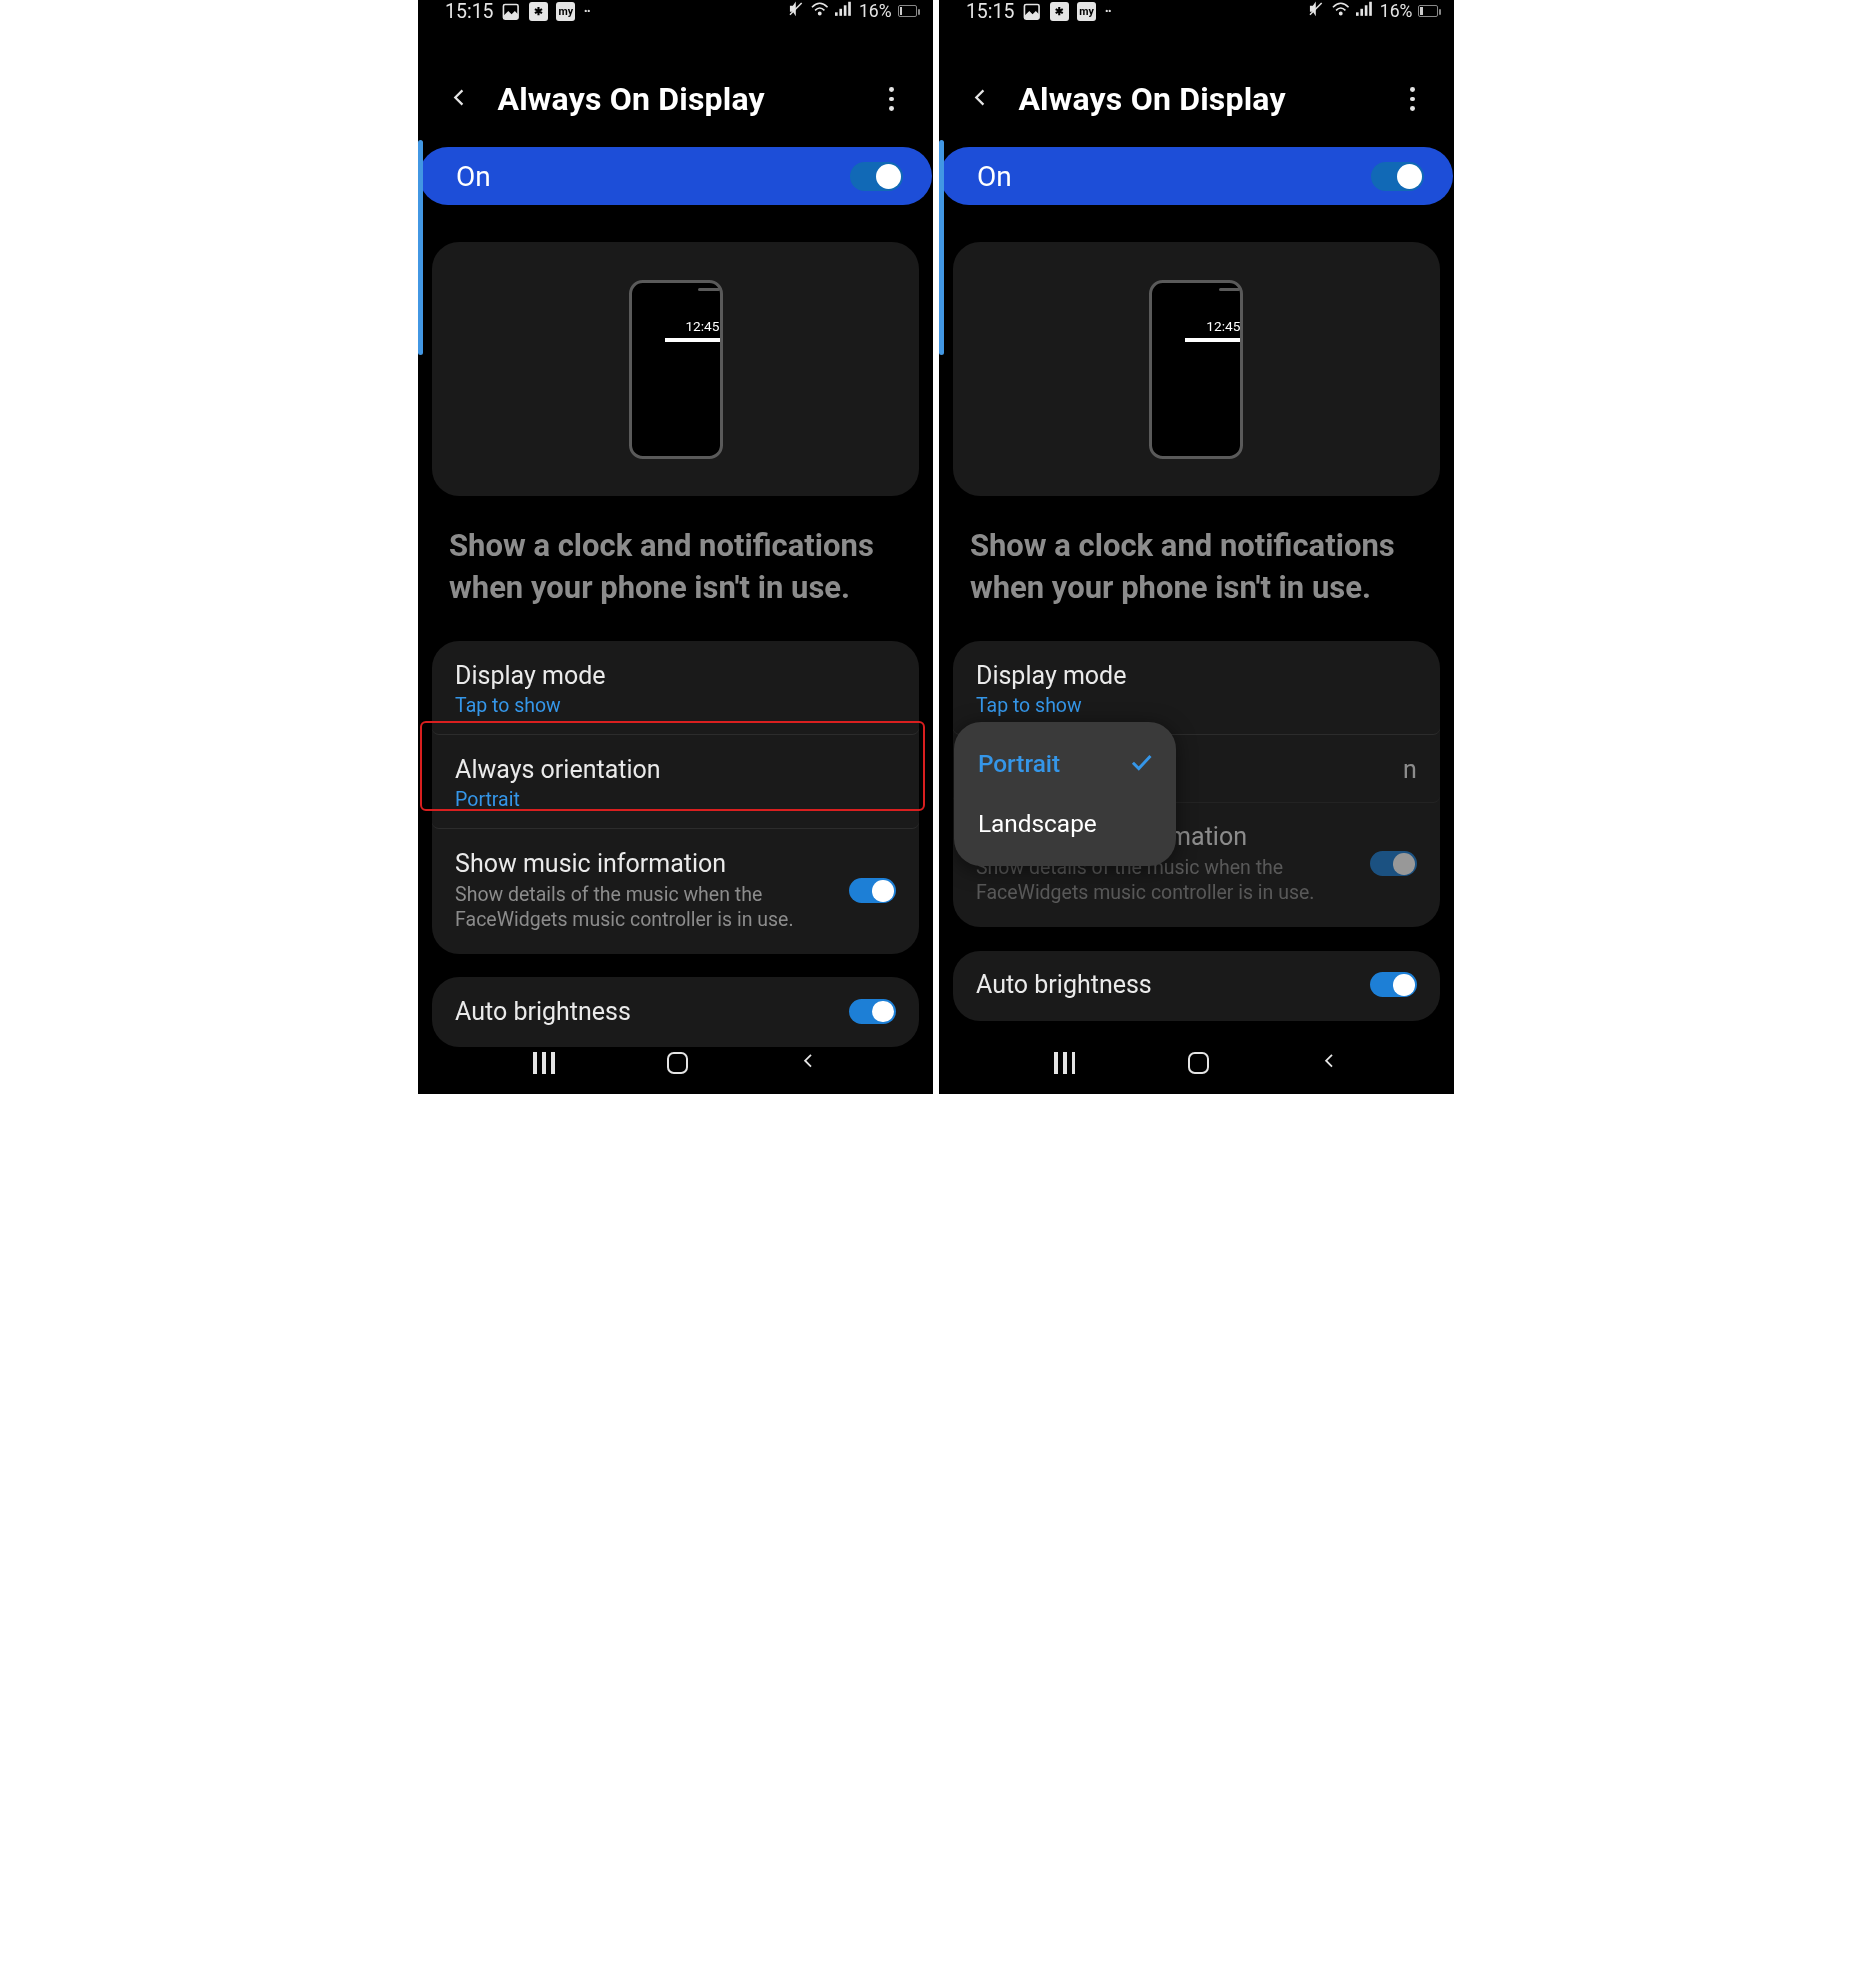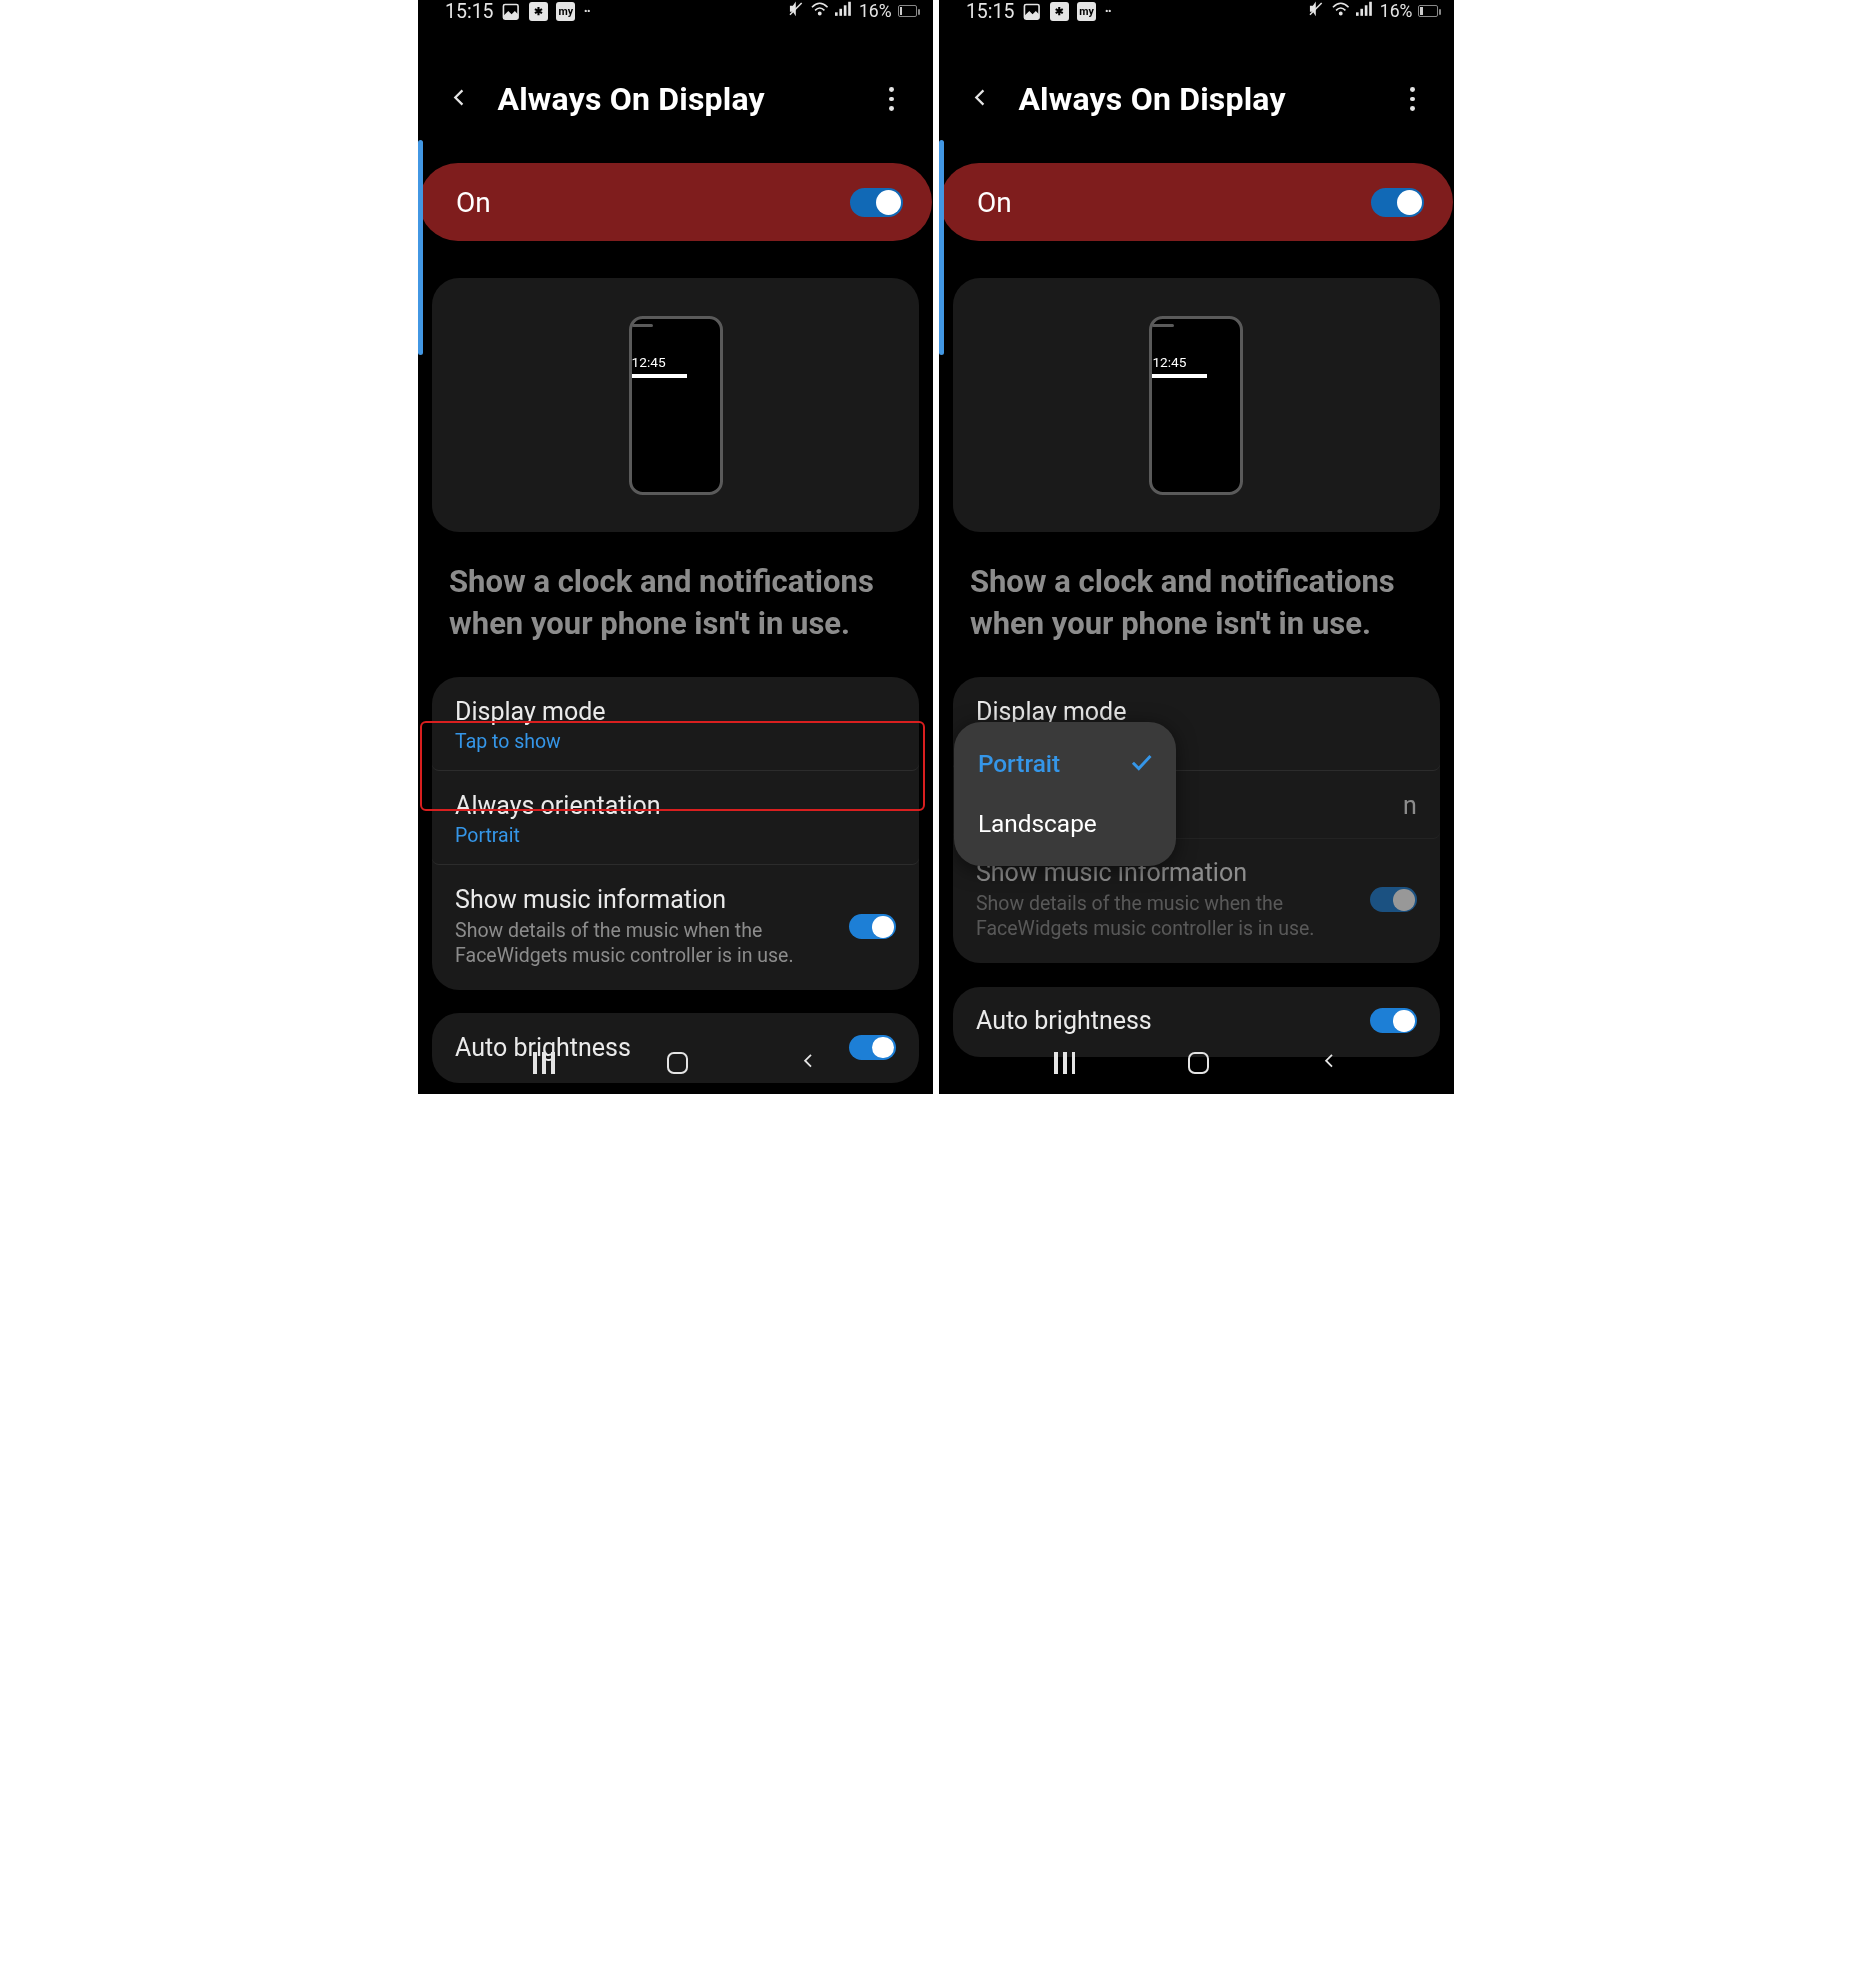--- a/index.html
+++ b/index.html
@@ -47,24 +47,24 @@
     display: flex;
     align-items: center;
     padding: 41px 31px 29px 31px;
     gap: 27px;
   }
   .back-arrow svg { width: 21.5px; height: 27px; }
   .title { font-size: 32px; font-weight: 700; letter-spacing: 0.2px; }
   .kebab { margin-left: auto; display:flex; flex-direction:column; gap:4.9px; padding-right: 7.8px; }
   .kebab div { width:4.9px; height:4.9px; background:#e4e4e4; border-radius:50%; }
   .on-pill {
-    margin: 16px 1px;
-    background: #7f1d1d;
+    margin: 0 1px;
+    background: #1d4ed8;
     border-radius: 39px;
-    height: 78px;
+    height: 58px;
     display: flex;
     align-items: center;
     justify-content: space-between;
     padding: 0 29px 0 37px;
   }
   .on-label { font-size: 28px; }
   .toggle {
     width: 53px; height: 29px; background: rgba(255,255,255,0.25); border-radius: 19.5px; position: relative;
   }
   .toggle.on { background: #1169b6; }
@@ -77,21 +77,21 @@
   }
   .preview-card {
     margin: 37px 13.7px 0 13.7px;
     background: #1a1a1a;
     border-radius: 27px;
     height: 254px;
     display:flex; align-items:center; justify-content:center;
   }
   .mini-phone {
     width: 94px; height: 179px; border: 3.9px solid #5a5a5a; border-radius: 13.7px;
-    background:#000; display:flex; flex-direction:column; align-items:flex-start;
+    background:#000; display:flex; flex-direction:column; align-items:flex-end;
   }
   .mini-speaker { width:21.5px; height:2.9px; background:#5a5a5a; border-radius:2px; margin-top:5.9px; }
   .mini-clock { margin-top:27px; font-size:13.7px; color:#fff; }
   .mini-line { width:55px; height:3.9px; background:#fff; margin-top:3.9px; }
   .desc {
     font-size: 31px; color: #8c8c8c; padding: 29px 31px 7.8px 31px; line-height: 1.35; font-weight: bold;
   }
   .card {
     margin: 25px 13.7px 0 13.7px; background:#1a1a1a; border-radius:27px;
     padding: 0 0 3.9px 0;

